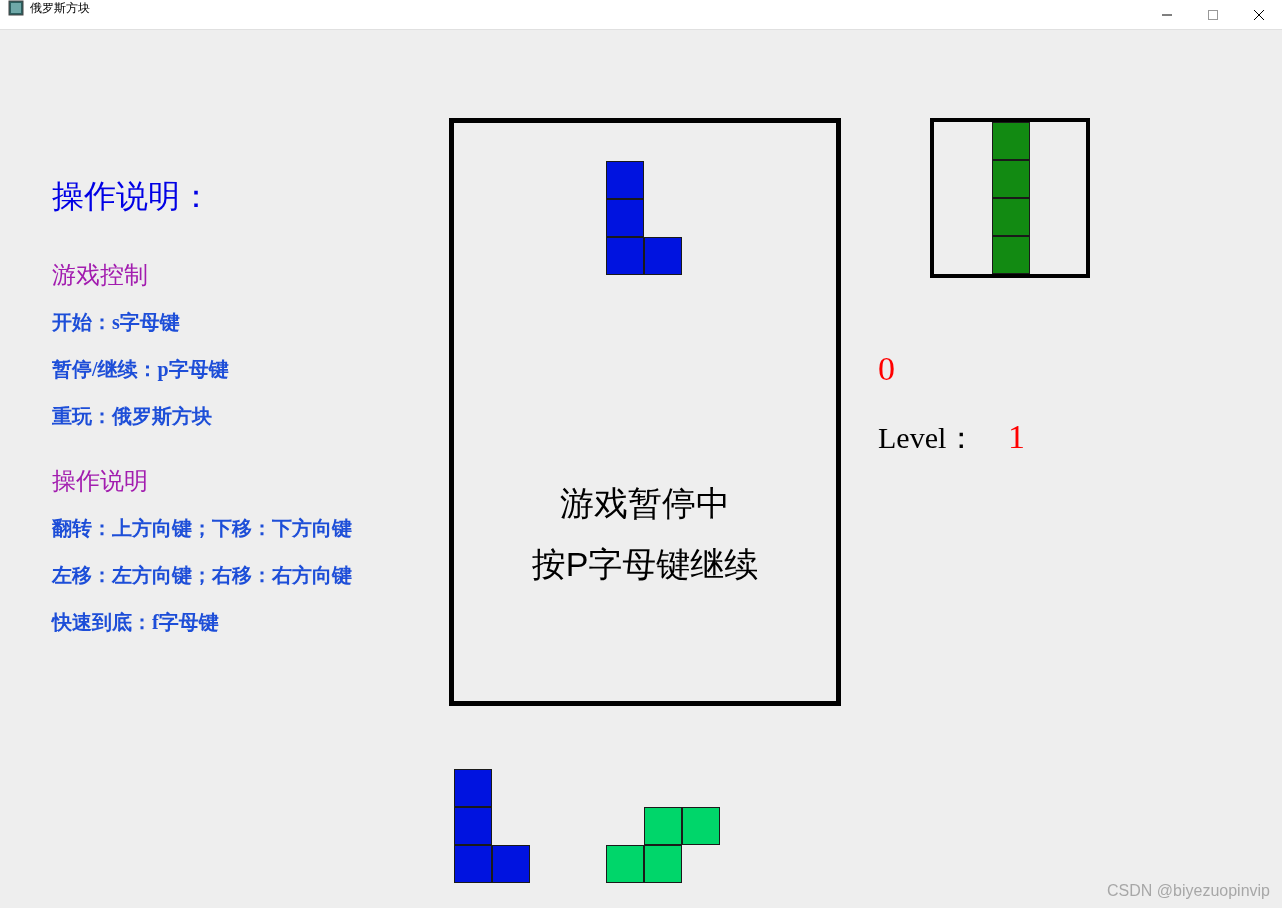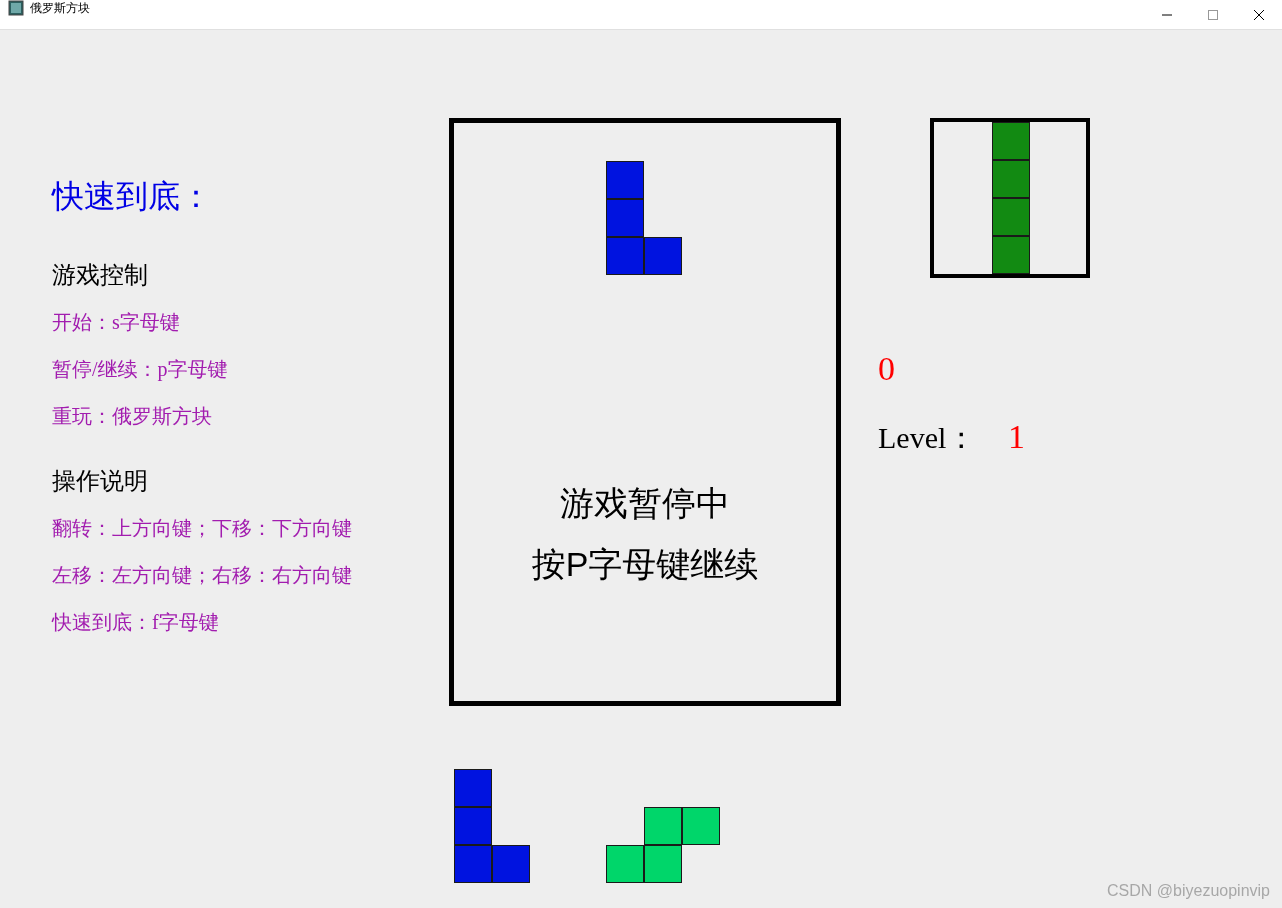--- a/index.html
+++ b/index.html
@@ -60,31 +60,32 @@
     font-family: "FangSong", "KaiTi", "STKaiti", "SimSun", serif;
   }
   .instructions h1 {
     color: #0000e5;
     font-size: 32px;
     font-weight: normal;
     font-family: "KaiTi", "STKaiti", serif;
     margin-bottom: 40px;
   }
   .instructions h2 {
-    color: #000000;
+    color: #a21caf;
     font-size: 24px;
     font-weight: normal;
     font-family: "KaiTi", "STKaiti", serif;
     margin-bottom: 18px;
   }
   .instructions .line {
-    color: #a21caf;
+    color: #1d4ed8;
     font-size: 20px;
     font-family: "FangSong", "KaiTi", serif;
     margin-bottom: 20px;
+    font-weight: bold;
   }
   .section2 { margin-top: 35px; }
 
   
   .playfield {
     position: absolute;
     left: 449px;
     top: 88px;
     width: 392px;
     height: 588px;
@@ -186,21 +187,21 @@
         <line x1="0" y1="0" x2="10" y2="10" stroke="#000" stroke-width="1"></line>
         <line x1="10" y1="0" x2="0" y2="10" stroke="#000" stroke-width="1"></line>
       </svg>
     </div>
   </div>
 </div>
 
 <div class="client">
 
   <div class="instructions">
-    <h1>快速到底：</h1>
+    <h1>操作说明：</h1>
 
     <h2>游戏控制</h2>
     <div class="line">开始：s字母键</div>
     <div class="line">暂停/继续：p字母键</div>
     <div class="line">重玩：俄罗斯方块</div>
 
     <div class="section2">
       <h2>操作说明</h2>
       <div class="line">翻转：上方向键；下移：下方向键</div>
       <div class="line">左移：左方向键；右移：右方向键</div>

